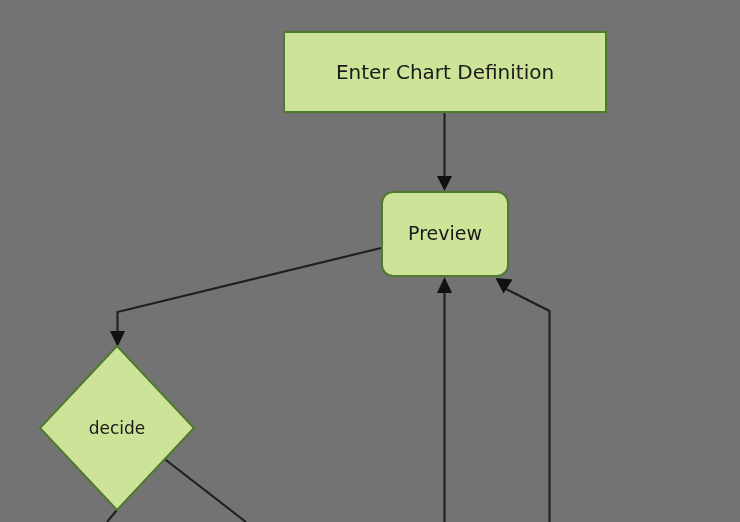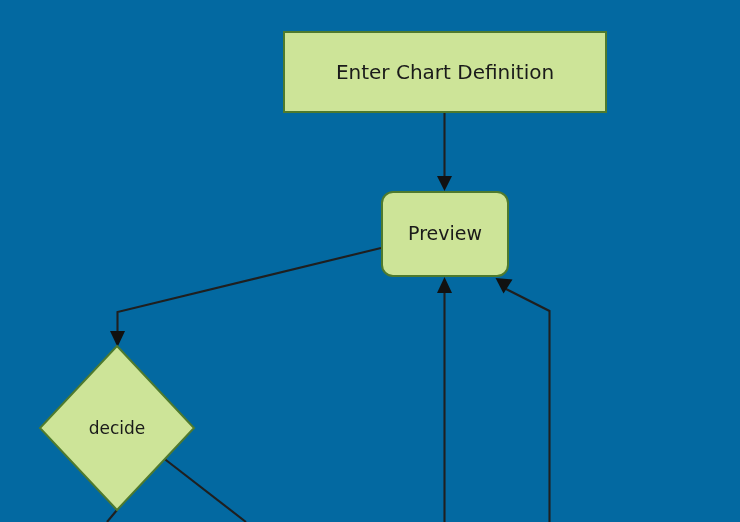--- a/index.html
+++ b/index.html
@@ -7,21 +7,21 @@
     padding: 0;
     background: #ffffff;
   }
   body {
     font-family: "DejaVu Sans", "Liberation Sans", sans-serif;
   }
   #canvas {
     position: relative;
     width: 740px;
     height: 522px;
-    background: #0369a1;
+    background: #737373;
     overflow: hidden;
   }
   #flow-svg {
     position: absolute;
     top: 0;
     left: 0;
     width: 740px;
     height: 522px;
   }
   .node-label {

